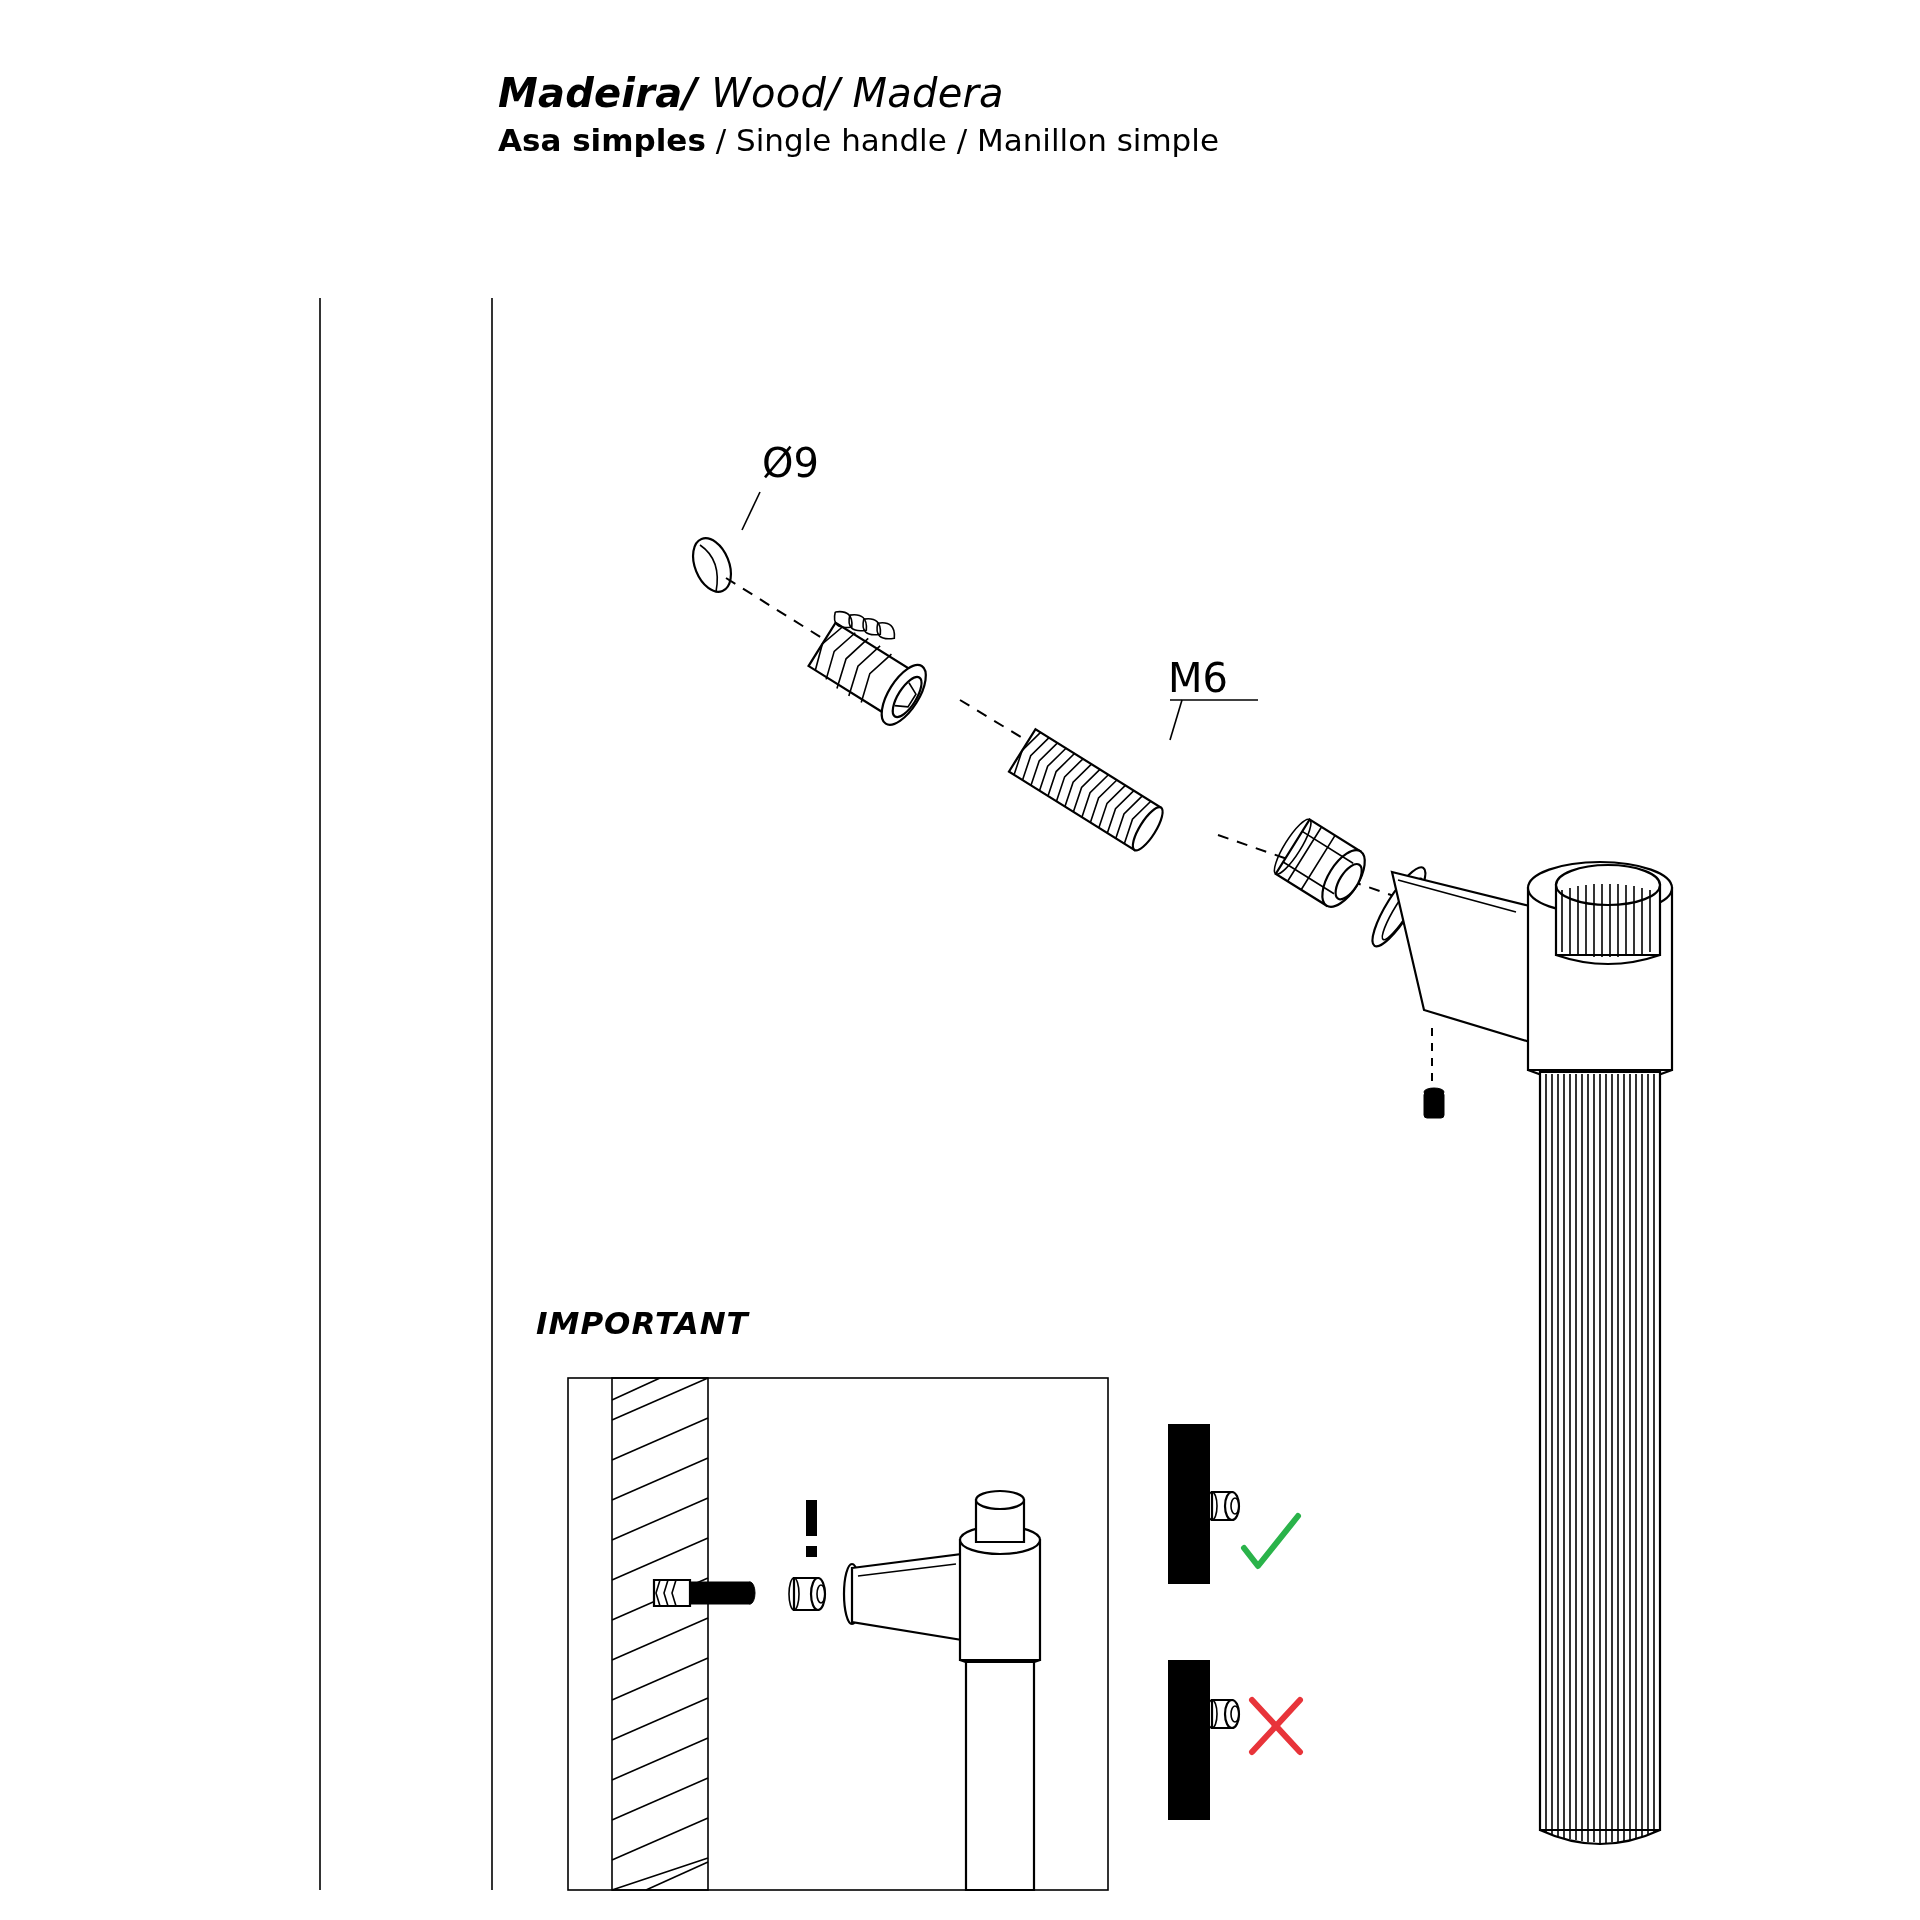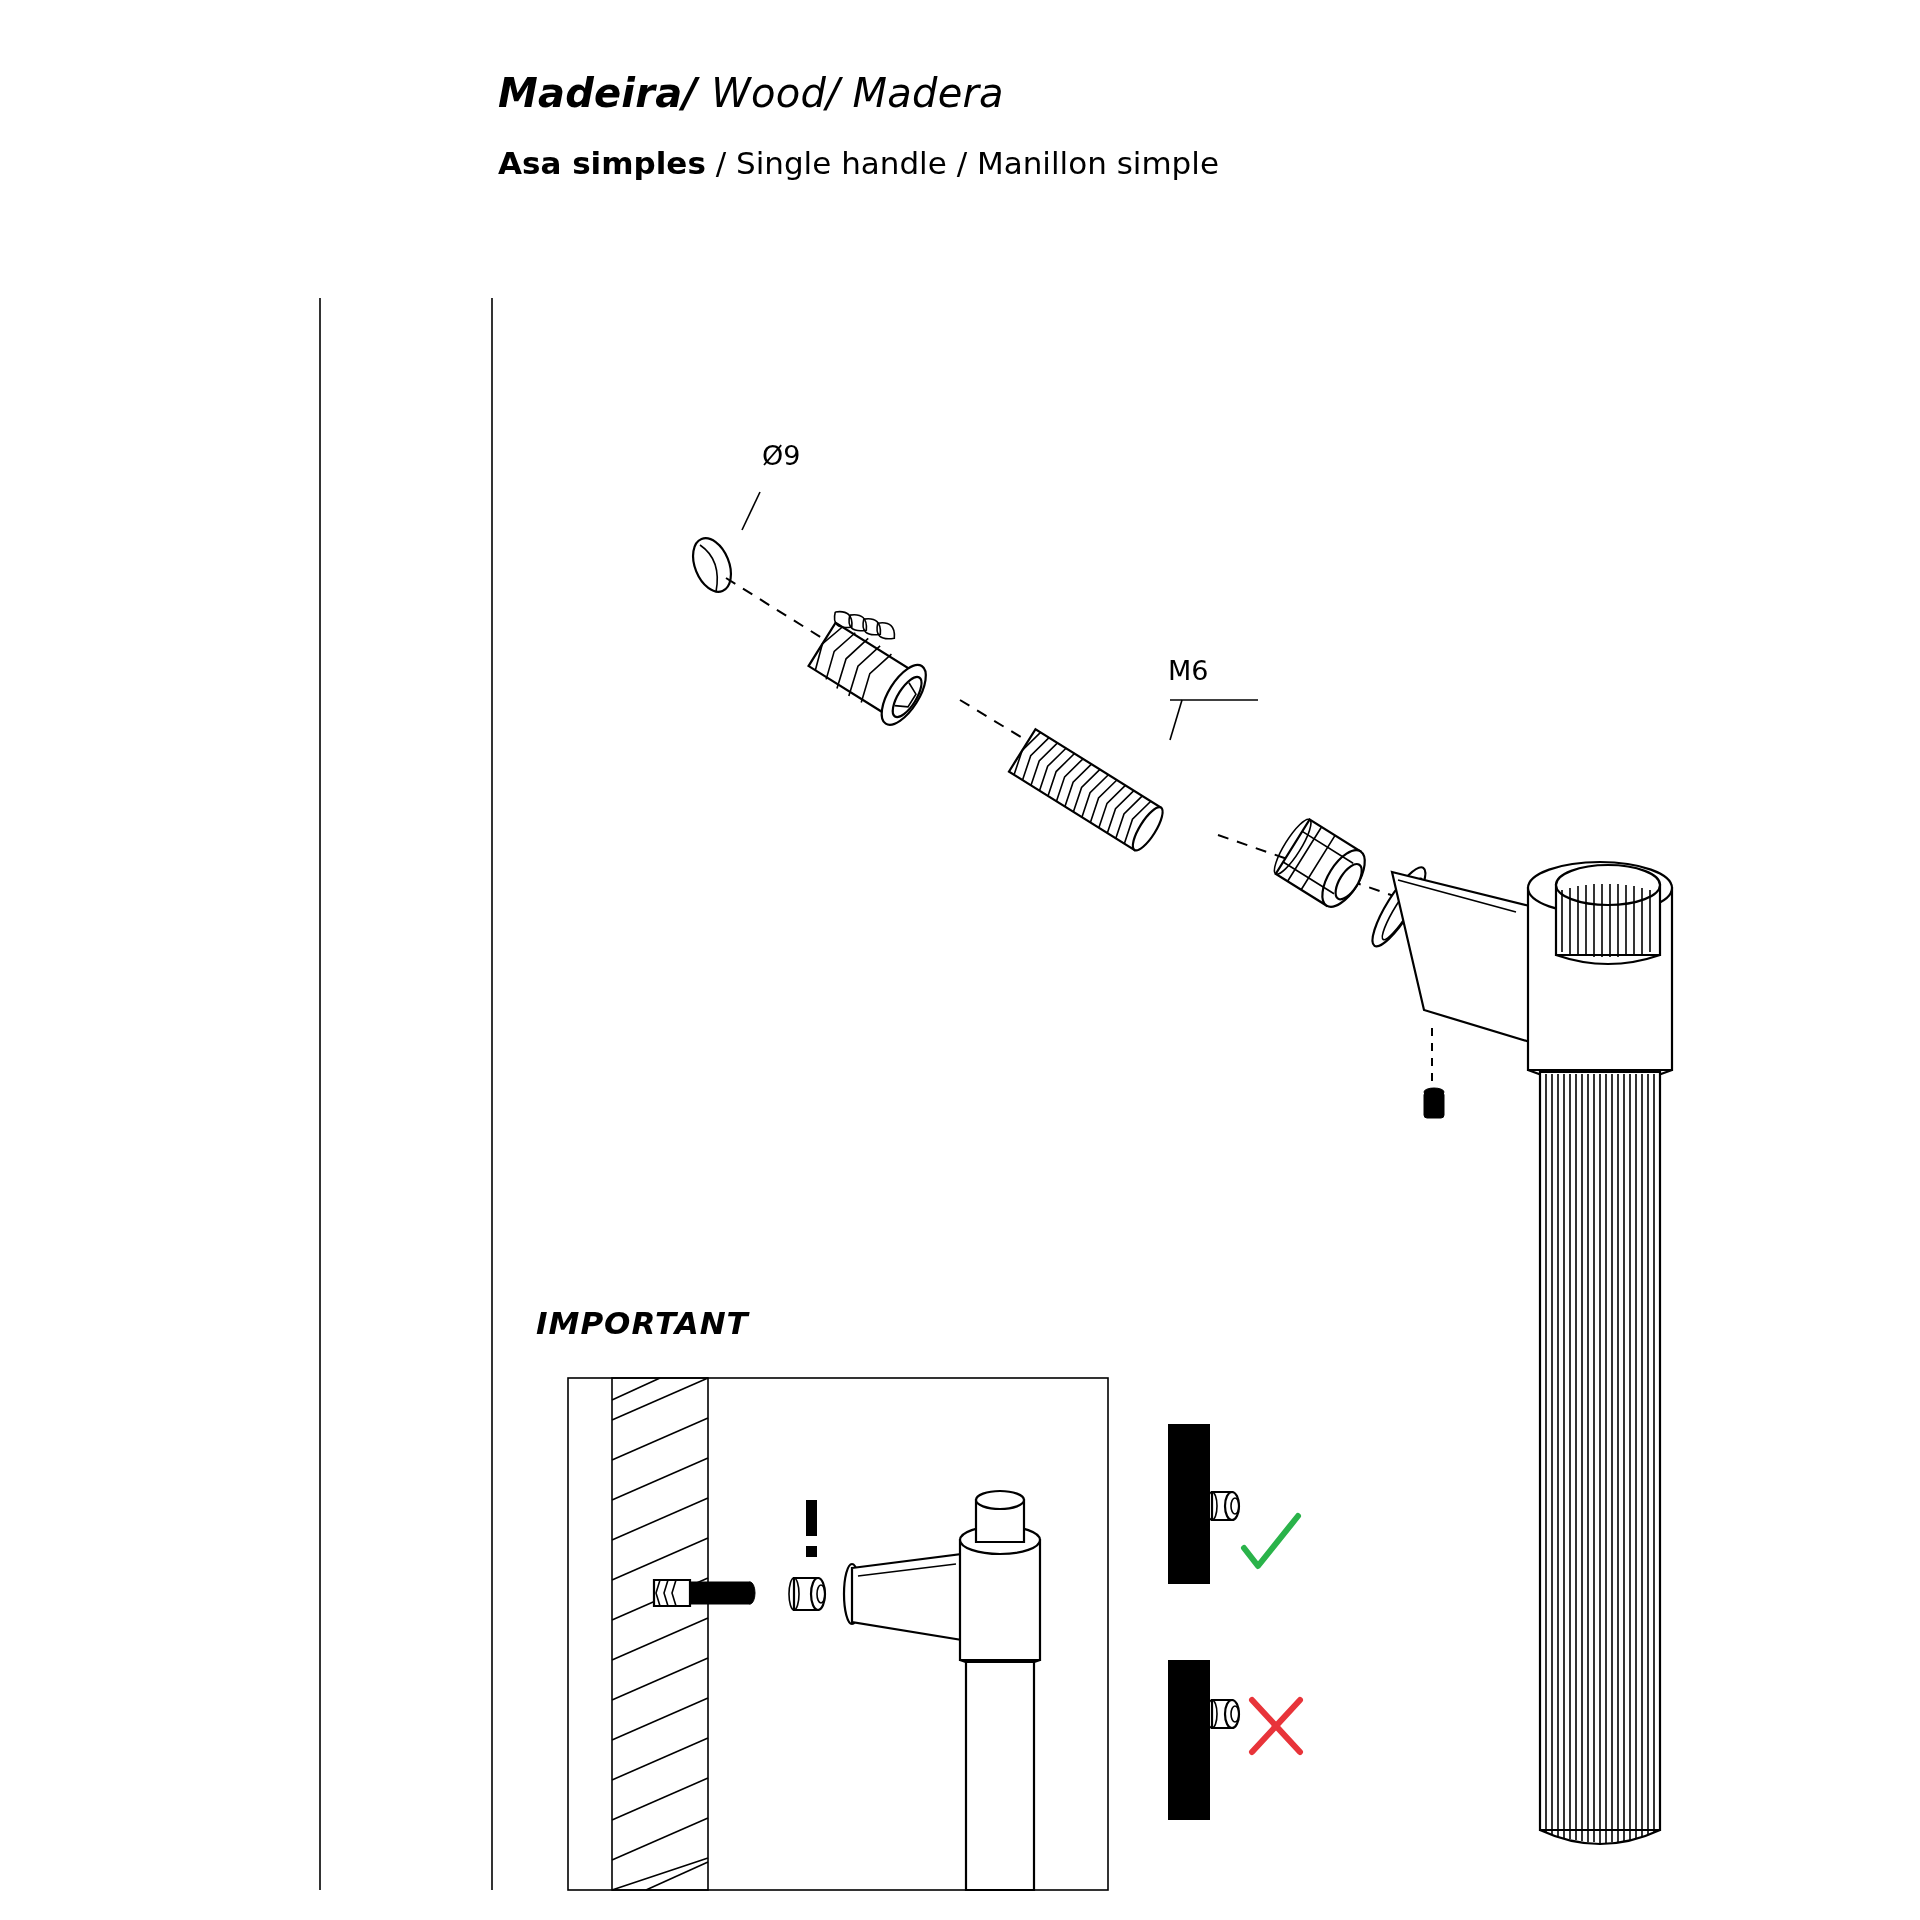--- a/index.html
+++ b/index.html
@@ -36,40 +36,40 @@
     font-style: italic;
     font-weight: 700;
   }
   .title-line1 .reg-it {
     font-style: italic;
     font-weight: 400;
   }
   .title-line2 {
     font-size: 31px;
     line-height: 44px;
-    margin-top: 23px;
+    margin-top: 0;
     font-weight: 400;
   }
   .title-line2 .bold {
     font-weight: 700;
   }
   
   .important-label {
     position: absolute;
     left: 536px;
     top: 1305px;
     font-size: 31px;
     font-weight: 700;
     font-style: italic;
     letter-spacing: 1px;
   }
   
   .callout {
     position: absolute;
-    font-size: 27px;
+    font-size: 40px;
     font-weight: 400;
     white-space: nowrap;
   }
   #callout-d9 { left: 762px; top: 440px; }
   #callout-m6 { left: 1168px; top: 655px; }
 
   svg.art {
     position: absolute;
     left: 0;
     top: 0;

